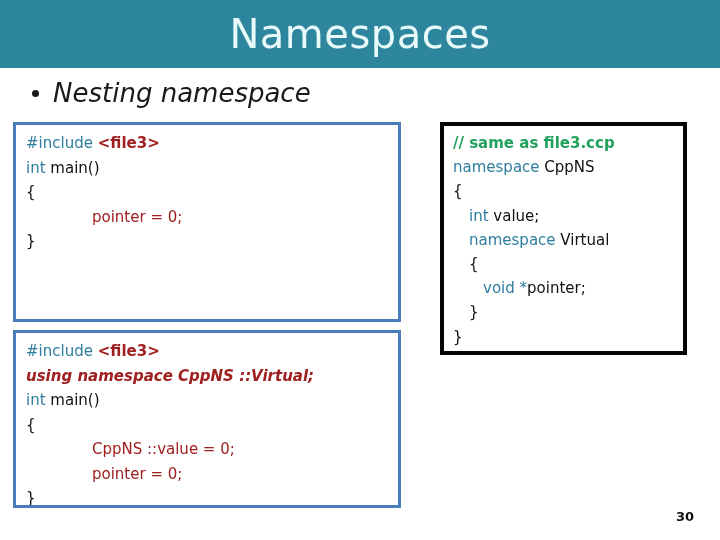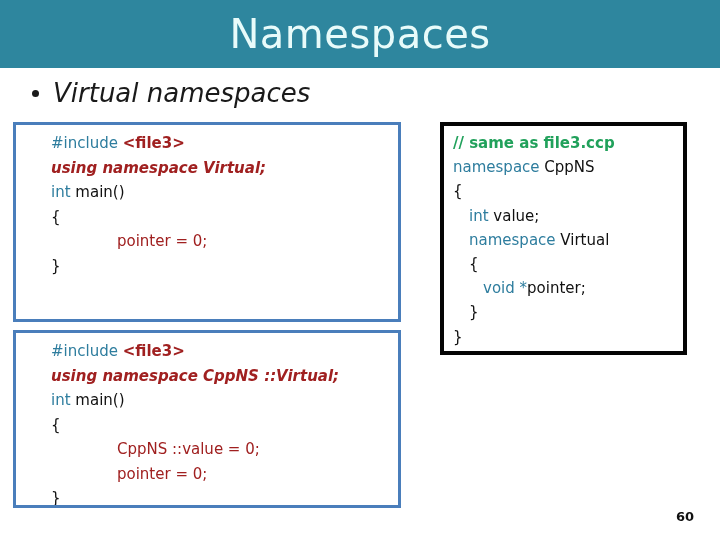--- a/index.html
+++ b/index.html
@@ -68,21 +68,20 @@
 
   
   .code-box {
     position: absolute;
     background: #ffffff;
     box-sizing: border-box;
     overflow: hidden;
   }
   .box-blue {
     border: 3px solid #4A7EBB;
-    padding-left: 25px;
   }
   .box-black {
     border: 4px solid #050505;
   }
   #code-box-left-1 {
     left: 13px;
     top: 122px;
     width: 388px;
     height: 200px;
   }
@@ -142,27 +141,26 @@
 </style>
 </head>
 <body>
 
 <div class="title-band">
   <div class="title-text">Namespaces</div>
 </div>
 
 <div class="bullet-row">
   <span class="bullet-dot"></span>
-  <span class="bullet-text">Virtual namespaces</span>
+  <span class="bullet-text">Nesting namespace</span>
 </div>
 
 <div class="code-box box-blue" id="code-box-left-1">
   <div class="code-lines">
       <div class="code-line"><span class="tk-key">#include </span><span class="tk-red-b">&lt;</span><span class="tk-red-b">file3</span><span class="tk-red-b">&gt;</span></div>
-      <div class="code-line"><span class="tk-redi-b">using namespace Virtual;</span></div>
       <div class="code-line"><span class="tk-key">int </span><span class="tk-plain">main()</span></div>
       <div class="code-line"><span class="tk-plain">{</span></div>
       <div class="code-line"><span class="indent-1"></span><span class="tk-red">pointer = 0;</span></div>
       <div class="code-line"><span class="tk-plain">}</span></div>
     </div>
 </div>
 
 <div class="code-box box-blue" id="code-box-left-2">
   <div class="code-lines">
       <div class="code-line"><span class="tk-key">#include </span><span class="tk-red-b">&lt;</span><span class="tk-red-b">file3</span><span class="tk-red-b">&gt;</span></div>
@@ -182,13 +180,13 @@
       <div class="code-line"><span class="tk-plain">{</span></div>
       <div class="code-line"><span class="indent-r1"></span><span class="tk-key">int </span><span class="tk-plain">value;</span></div>
       <div class="code-line"><span class="indent-r1"></span><span class="tk-key">namespace </span><span class="tk-plain">Virtual</span></div>
       <div class="code-line"><span class="indent-r1"></span><span class="tk-plain">{</span></div>
       <div class="code-line"><span class="indent-r2"></span><span class="tk-key">void *</span><span class="tk-plain">pointer;</span></div>
       <div class="code-line"><span class="indent-r1"></span><span class="tk-plain">}</span></div>
       <div class="code-line"><span class="tk-plain">}</span></div>
     </div>
 </div>
 
-<div class="page-number">60</div>
+<div class="page-number">30</div>
 
 </body></html>

